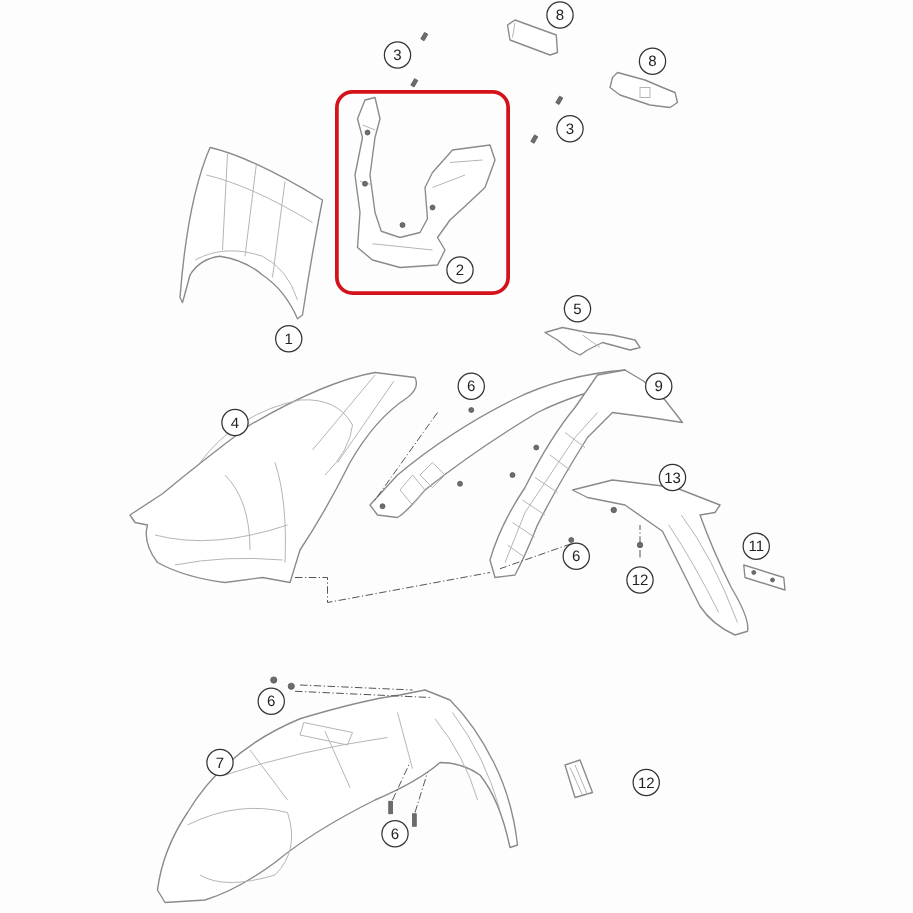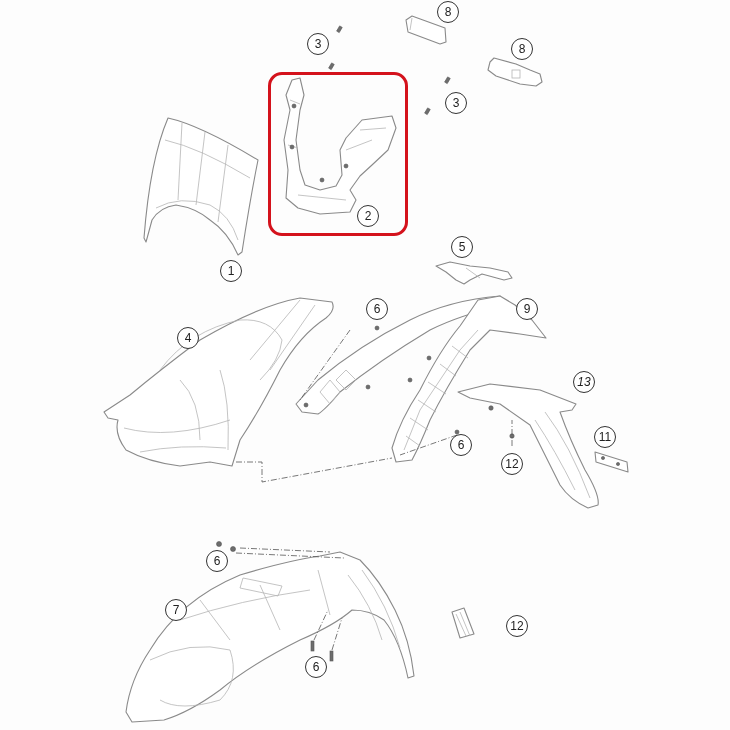--- a/index.html
+++ b/index.html
@@ -143,14 +143,14 @@
   <div class="callout" style="left:461px; top:445px;">6</div>
   <div class="callout" style="left:217px; top:561px;">6</div>
   <div class="callout" style="left:316px; top:667px;">6</div>
   <div class="callout" style="left:176px; top:610px;">7</div>
   <div class="callout" style="left:448px; top:12px;">8</div>
   <div class="callout" style="left:522px; top:49px;">8</div>
   <div class="callout" style="left:527px; top:309px;">9</div>
   <div class="callout" style="left:512px; top:464px;">12</div>
   <div class="callout" style="left:605px; top:437px;">11</div>
   <div class="callout" style="left:484px; top:626px;margin-left:22px;">12</div>
-  <div class="callout" style="left:584px; top:382px;font-style:italic;">13</div>
+  <div class="callout" style="left:538px; top:382px;">13</div>
 </div>
 
 </body></html>

